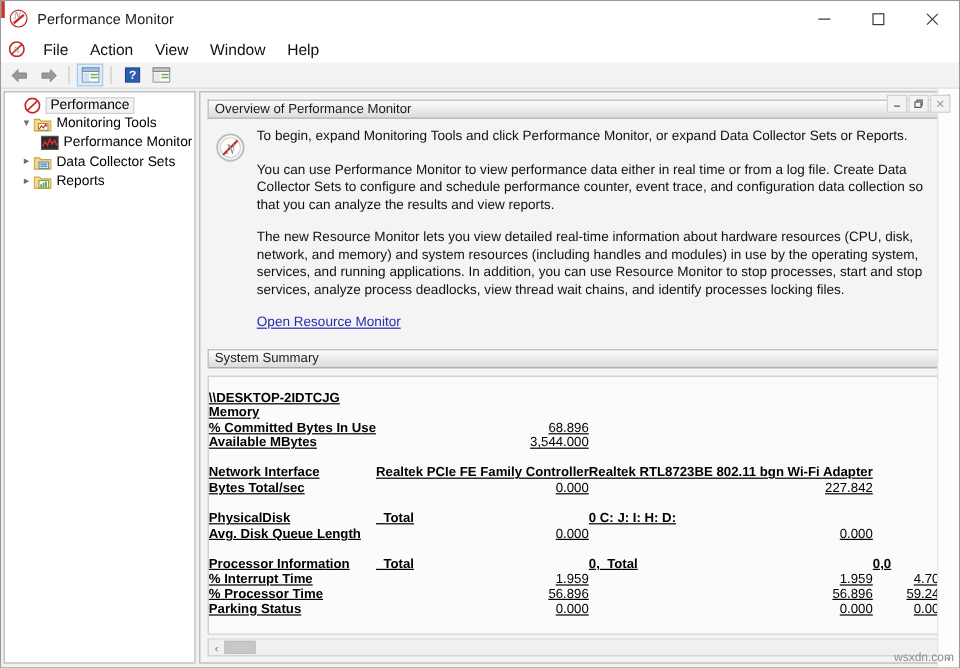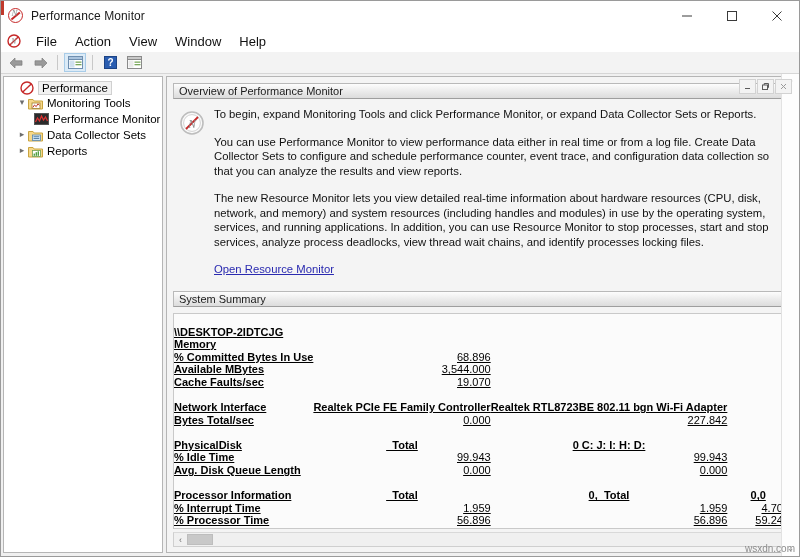--- a/index.html
+++ b/index.html
@@ -127,21 +127,21 @@
     padding:12px 0 0 0;overflow:hidden;position:relative;
   }
   table.sumtbl{border-collapse:collapse;font-size:11px;width:100%;text-decoration:underline;}
   table.sumtbl td{padding:0;height:12.6px;vertical-align:top;white-space:nowrap;}
   .c-val{text-align:right;width:130px;padding-right:8px;}
   .c-val2{text-align:right;width:120px;padding-right:10px;}
   .c-val3{text-align:right;width:110px;padding-right:16px;}
   .lvl0{font-weight:bold;padding-left:14px;}
   .lvl1{font-weight:bold;padding-left:30px;}
   .lvl2{font-weight:bold;padding-left:48px;}
-  .hdr-col{font-weight:bold;text-align:center;}
+  .hdr-col{font-weight:bold;text-align:left;}
   .spacer td{height:11px;}
   
   .hscroll{
     height:15px;flex:0 0 15px;background:#f0f0f0;border:1px solid #cfcfcf;
     border-top:1px solid #d9d9d9;box-sizing:border-box;
     display:flex;align-items:center;margin:3px 6px 5px 6px;position:relative;
   }
   .hs-arrow{
     width:13px;height:13px;display:flex;align-items:center;justify-content:center;
     color:#6b6b6b;font-size:9px;flex:0 0 13px;
@@ -394,26 +394,20 @@
                 <td class="c-val">68.896</td>
                 <td class="c-val2"></td>
                 <td class="c-val3"></td>
               </tr>
               <tr>
                 <td class="lvl2">Available MBytes</td>
                 <td class="c-val">3,544.000</td>
                 <td class="c-val2"></td>
                 <td class="c-val3"></td>
               </tr>
-              <tr>
-                <td class="lvl2">Cache Faults/sec</td>
-                <td class="c-val">19.070</td>
-                <td class="c-val2"></td>
-                <td class="c-val3"></td>
-              </tr>
               <tr class="spacer">
                   <td colspan="4"></td>
                 </tr>
 
               <tr>
                 <td class="lvl1">Network Interface</td>
                 <td class="c-val hdr-col">Realtek PCIe FE Family Controller</td>
                 <td class="c-val2 hdr-col">Realtek RTL8723BE 802.11 bgn Wi-Fi Adapter</td>
                 <td class="c-val3 hdr-col"></td>
               </tr>
@@ -427,26 +421,20 @@
                   <td colspan="4"></td>
                 </tr>
 
               <tr>
                 <td class="lvl1">PhysicalDisk</td>
                 <td class="c-val hdr-col">_Total</td>
                 <td class="c-val2 hdr-col">0 C: J: I: H: D:</td>
                 <td class="c-val3 hdr-col"></td>
               </tr>
               <tr>
-                <td class="lvl2">% Idle Time</td>
-                <td class="c-val">99.943</td>
-                <td class="c-val2">99.943</td>
-                <td class="c-val3"></td>
-              </tr>
-              <tr>
                 <td class="lvl2">Avg. Disk Queue Length</td>
                 <td class="c-val">0.000</td>
                 <td class="c-val2">0.000</td>
                 <td class="c-val3"></td>
               </tr>
               <tr class="spacer">
                   <td colspan="4"></td>
                 </tr>
 
               <tr>

